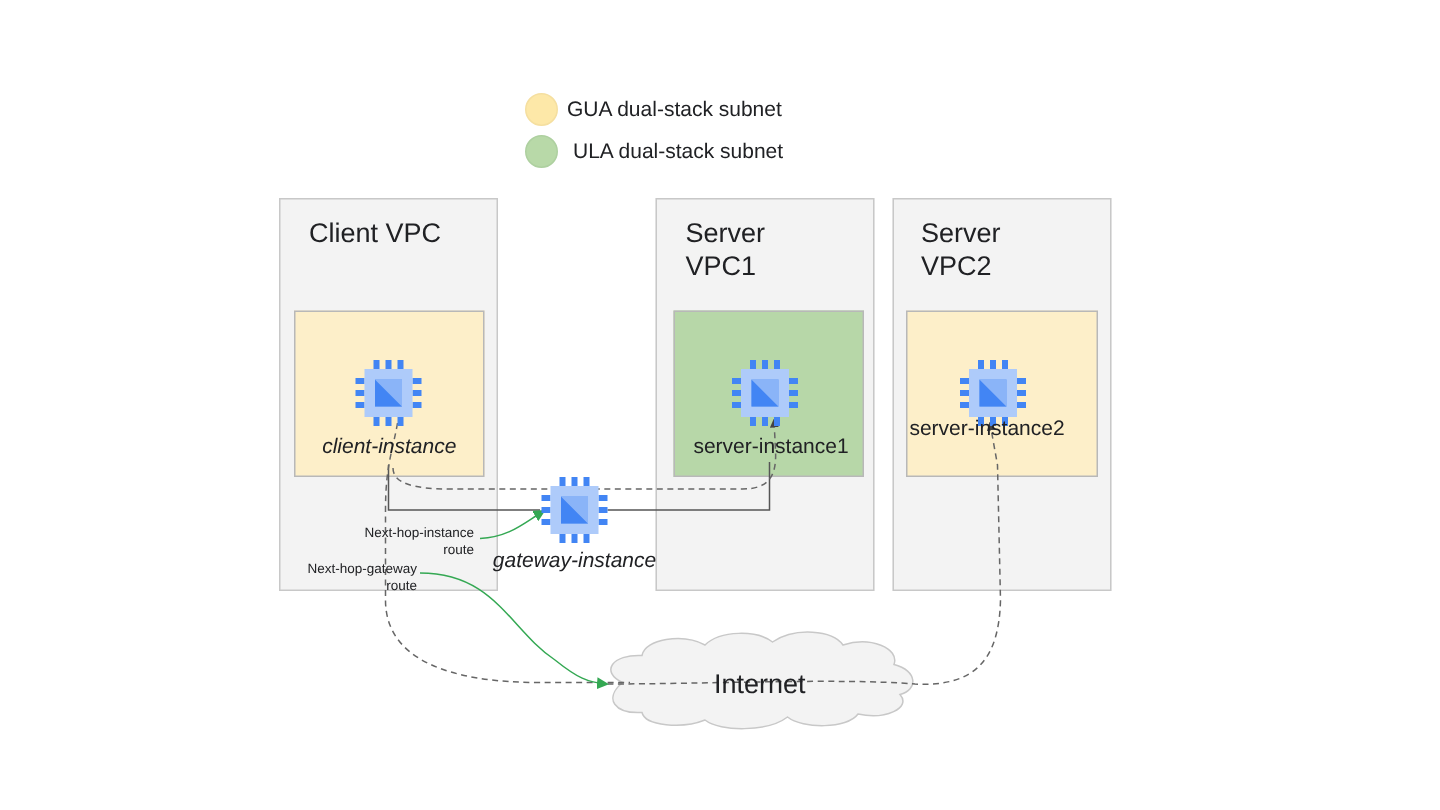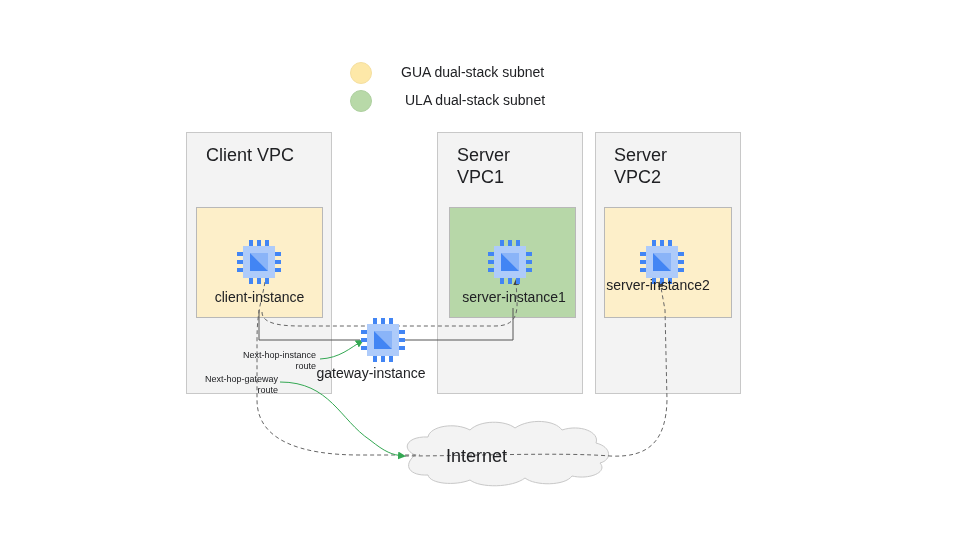--- a/index.html
+++ b/index.html
@@ -1,19 +1,19 @@
 <!DOCTYPE html>
 <html><head>
 <meta charset="utf-8">
 <style>
   html, body { margin:0; padding:0; background:#ffffff; }
   body { width:960px; height:540px; position:relative; overflow:hidden; font-family:"Liberation Sans", sans-serif; color:#202124; }
   .abs { position:absolute; }
   .legend-dot { width:20px; height:20px; border-radius:50%; }
-  .legend-label { font-size:14px; line-height:20px; color:#202124;margin-left:23px; }
+  .legend-label { font-size:14px; line-height:20px; color:#202124; }
   .vpc { background:#f3f3f3; border:1px solid #c8c8c8; box-sizing:border-box; }
   .vpc-title { font-size:18px; line-height:22px; color:#202124; }
   .subnet { border:1px solid #b8b8b8; box-sizing:border-box; }
   .inst-label { font-size:14px; color:#202124; white-space:nowrap; text-align:center; }
   .route-label { font-size:9px; line-height:11px; color:#202124; text-align:right; white-space:nowrap; }
   svg.overlay { position:absolute; left:0; top:0; }
   .internet-label { font-size:18px; color:#202124; }
 </style>
 </head>
 <body>
@@ -87,27 +87,27 @@
 
   <path d="M320,359 C340,358 350,348 362,341" fill="none" stroke="#34a853" stroke-width="1" marker-end="url(#arrowGreen)"></path>
   <path d="M280,382 C330,382 340,420 370,440 C385,452 392,455 404,456" fill="none" stroke="#34a853" stroke-width="1" marker-end="url(#arrowGreen)"></path>
 
   <use href="#chip" x="259" y="262"></use>
   <use href="#chip" x="510" y="262"></use>
   <use href="#chip" x="662" y="262"></use>
   <use href="#chip" x="383" y="340"></use>
 </svg>
 
-<div class="abs inst-label" style="left:196px; top:289px; width:127px;">client-instance</div>
+<div class="abs inst-label" style="left:196px; top:289px; width:127px;font-style:italic;">client-instance</div>
 <div class="abs inst-label" style="left:449px; top:289px; width:130px;">server-instance1</div>
 <div class="abs inst-label" style="left:604px; top:277px; width:108px;">server-instance2</div>
-<div class="abs inst-label" style="left:306px; top:365px; width:130px;">gateway-instance</div>
+<div class="abs inst-label" style="left:318px; top:365px; width:130px;font-style:italic;">gateway-instance</div>
 
 <div class="abs route-label" style="left:232px; top:350px; width:84px;">
   <div>Next-hop-instance</div>
   <div>route</div>
 </div>
 <div class="abs route-label" style="left:194px; top:374px; width:84px;">
   <div>Next-hop-gateway</div>
   <div>route</div>
 </div>
 
-<div class="abs internet-label" style="left:446px; top:446px;">Internet</div>
+<div class="abs internet-label" style="left:476px; top:446px;">Internet</div>
 
 </body></html>

